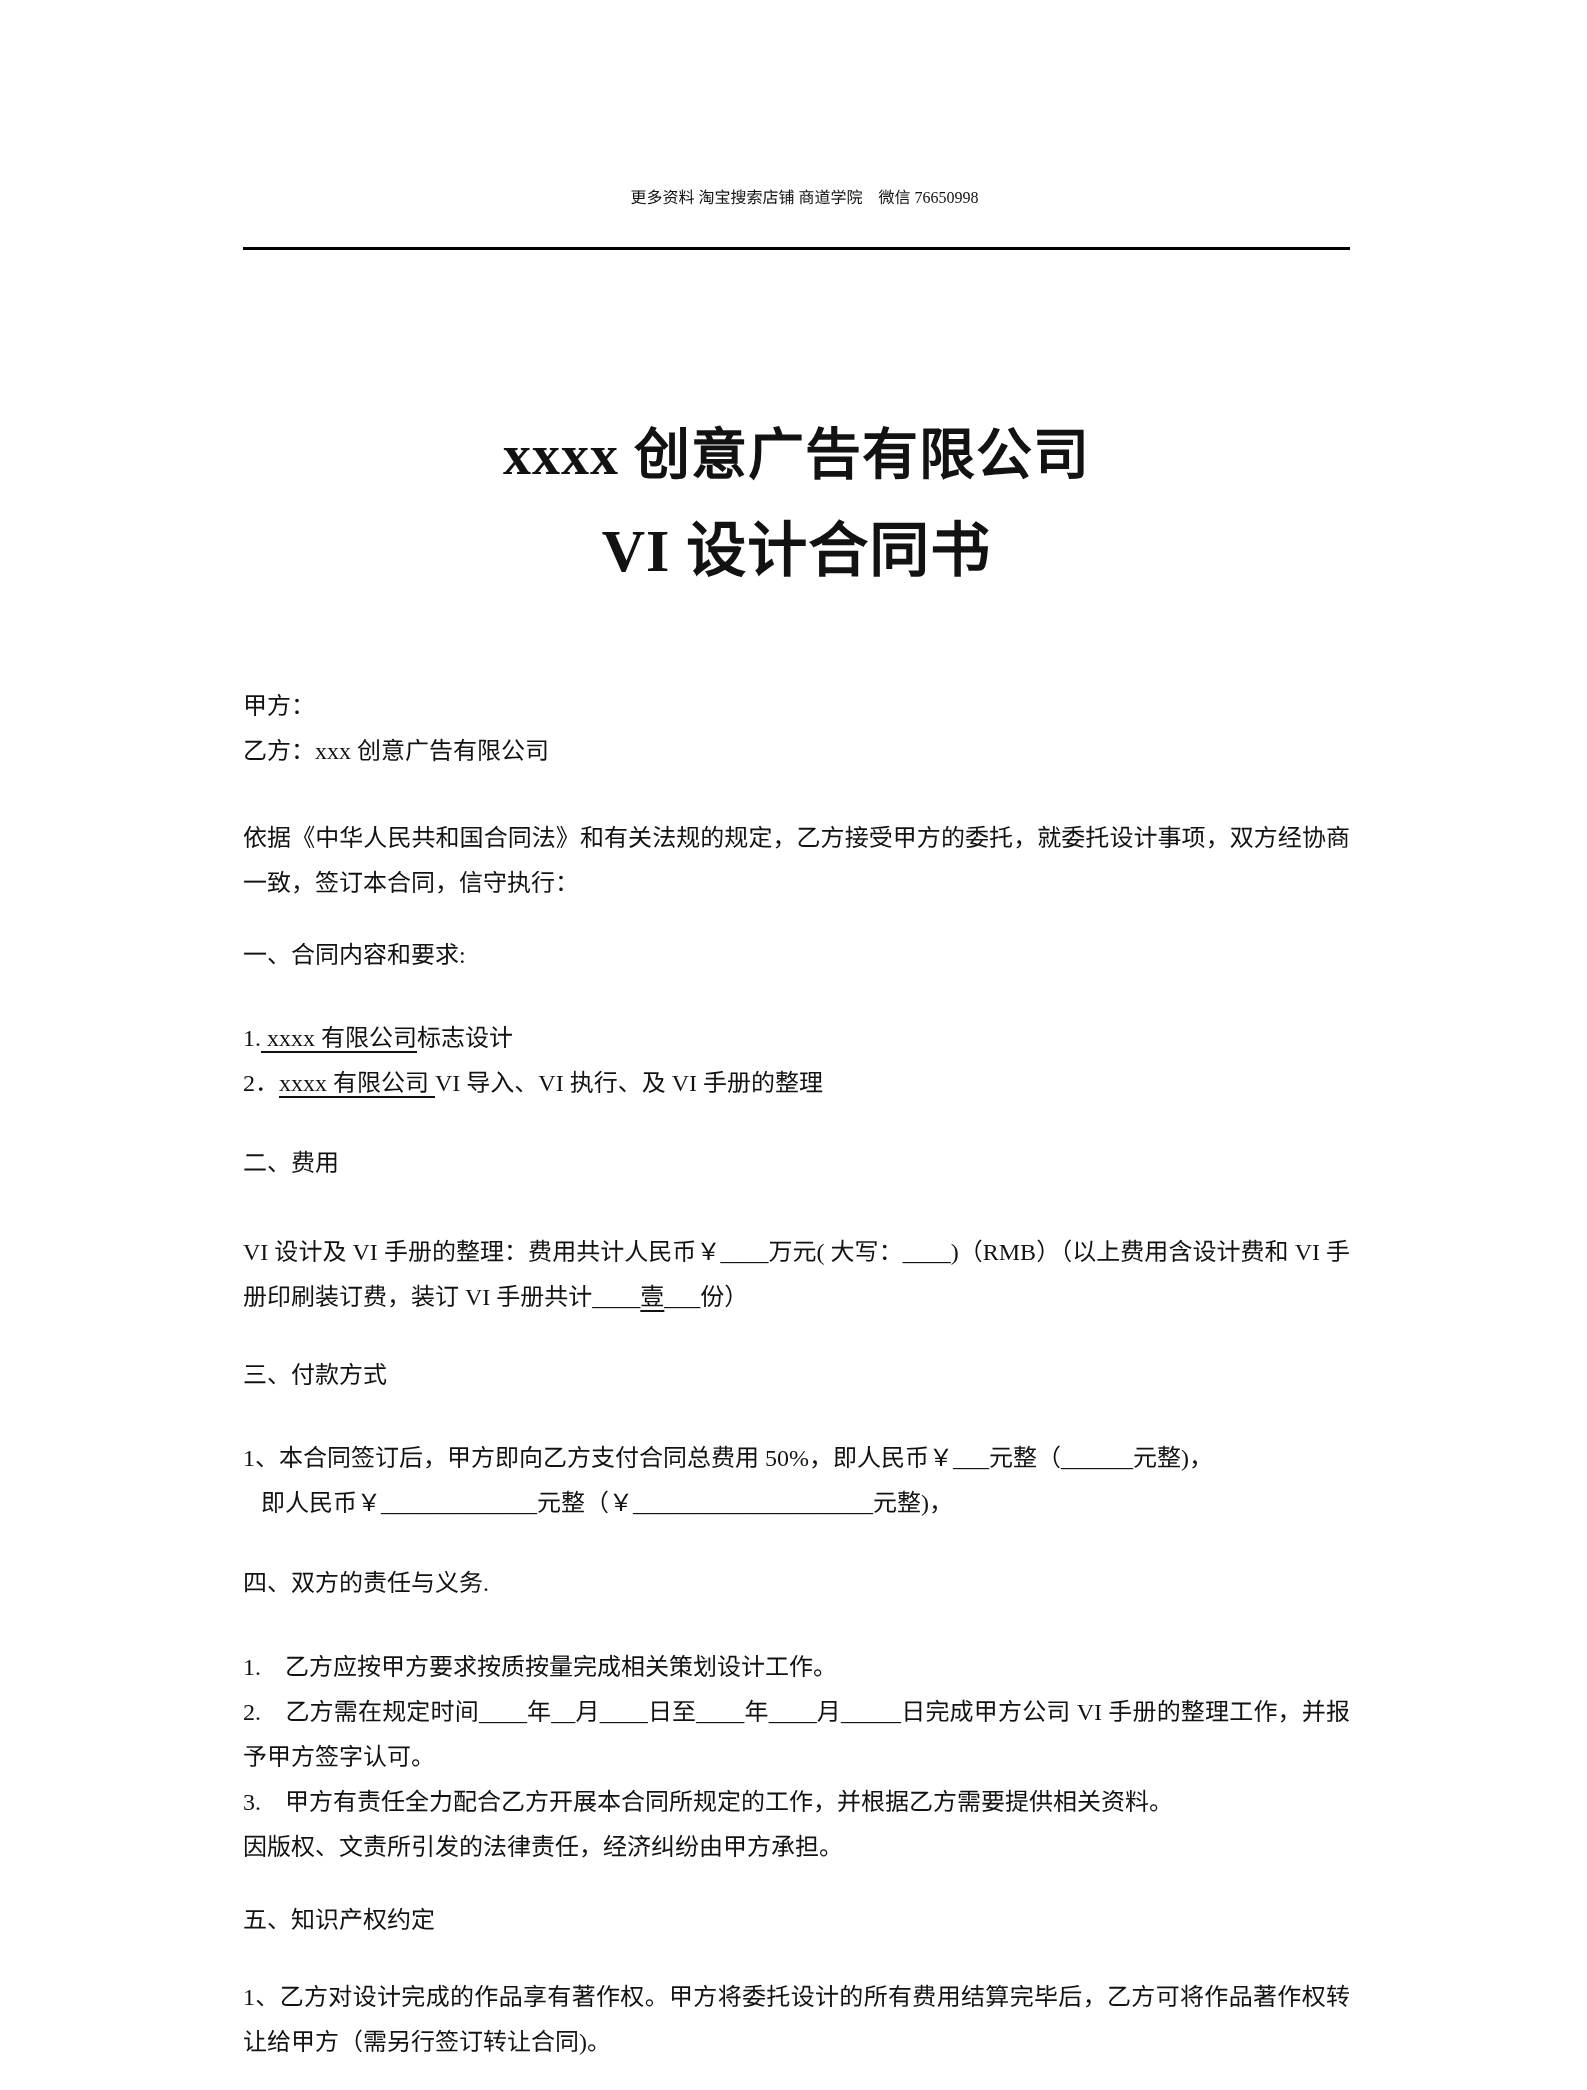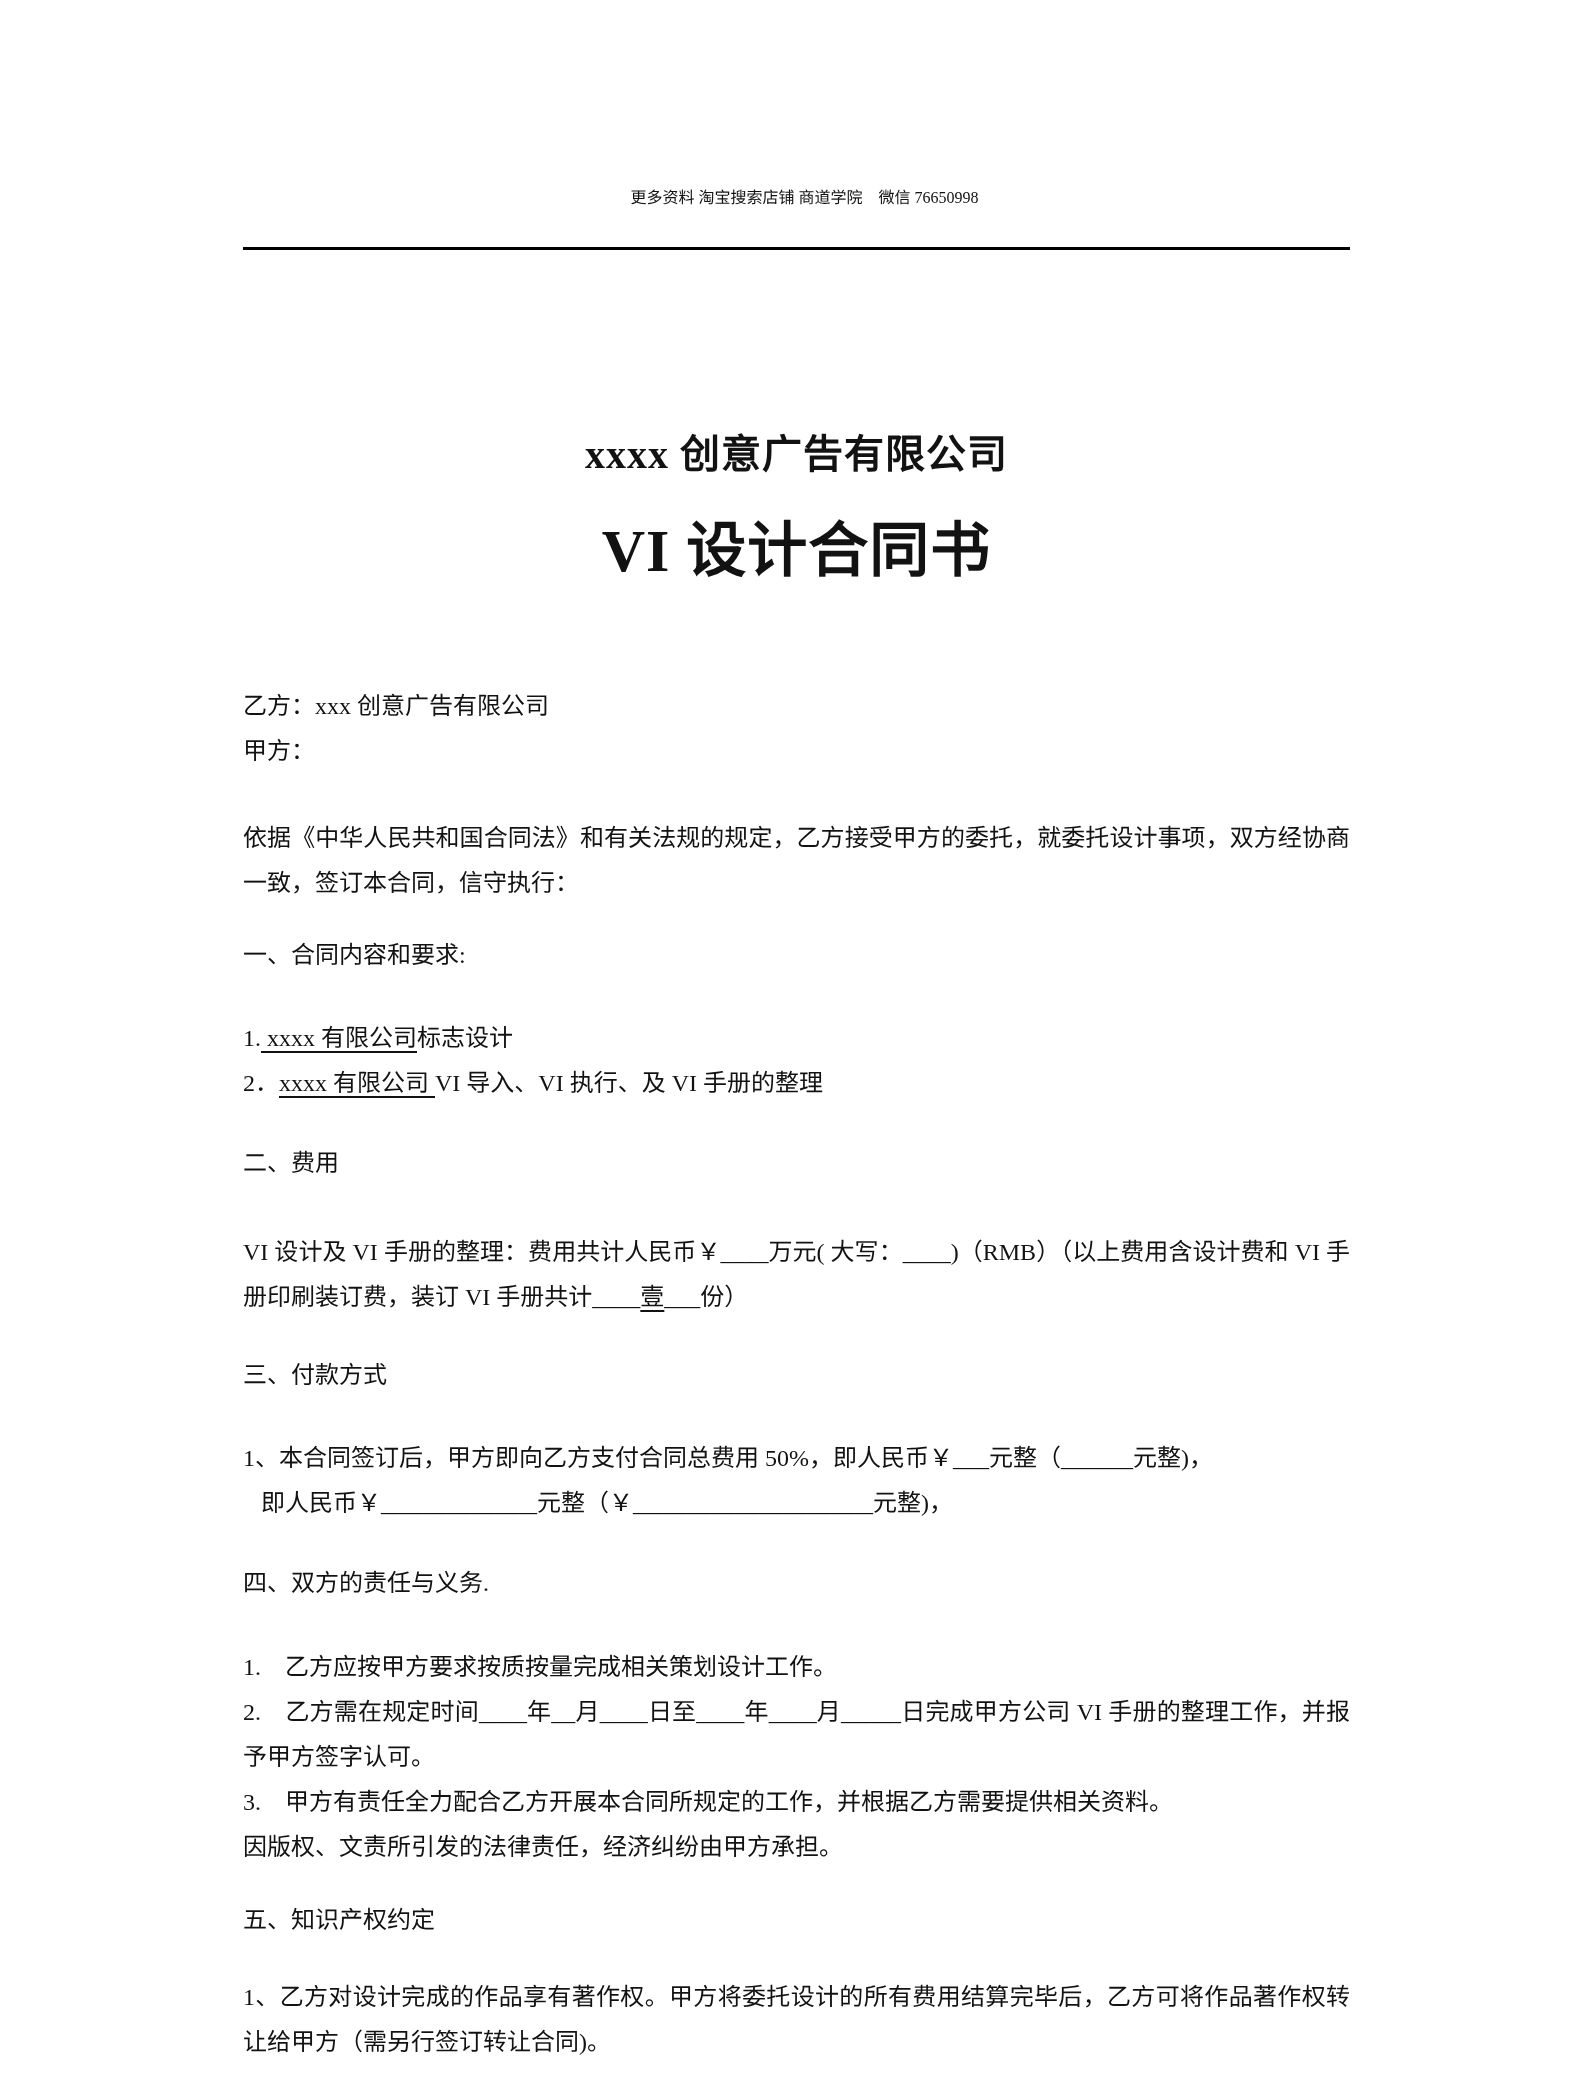--- a/index.html
+++ b/index.html
@@ -28,21 +28,21 @@
   .header-rule {
     border: none;
     border-top: 3px solid #000;
     margin-top: 4px;
     width: 100%;
   }
   
   .doc-title {
     margin-top: 170px;
     text-align: center;
-    font-size: 40px;
+    font-size: 56px;
     line-height: 70px;
     font-weight: bold;
     letter-spacing: 1px;
   }
   .doc-subtitle {
     margin-top: 26px;
     text-align: center;
     font-size: 60px;
     line-height: 70px;
     font-weight: bold;
@@ -80,22 +80,22 @@
     <span>更多资料 淘宝搜索店铺 商道学院　微信 76650998</span>
   </div>
   <hr class="header-rule">
 
   <h1 class="doc-title">xxxx 创意广告有限公司</h1>
   <h1 class="doc-subtitle">VI 设计合同书</h1>
 
   <div class="body-copy">
 
     <div class="block-parties">
+      <p class="line">甲方：</p>
       <p class="line">乙方：xxx 创意广告有限公司</p>
-      <p class="line">甲方：</p>
     </div>
 
     <p class="para block-preamble">依据《中华人民共和国合同法》和有关法规的规定，乙方接受甲方的委托，就委托设计事项，双方经协商一致，签订本合同，信守执行：</p>
 
     <h2 class="sec-heading hd-1">一、合同内容和要求:</h2>
     <div class="block-items">
       <p class="line"><span>1.</span><span class="u"> xxxx 有限公司</span><span>标志设计</span></p>
       <p class="line"><span>2．</span><span class="u">xxxx 有限公司 </span><span>VI 导入、VI 执行、及 VI 手册的整理</span></p>
     </div>
 

